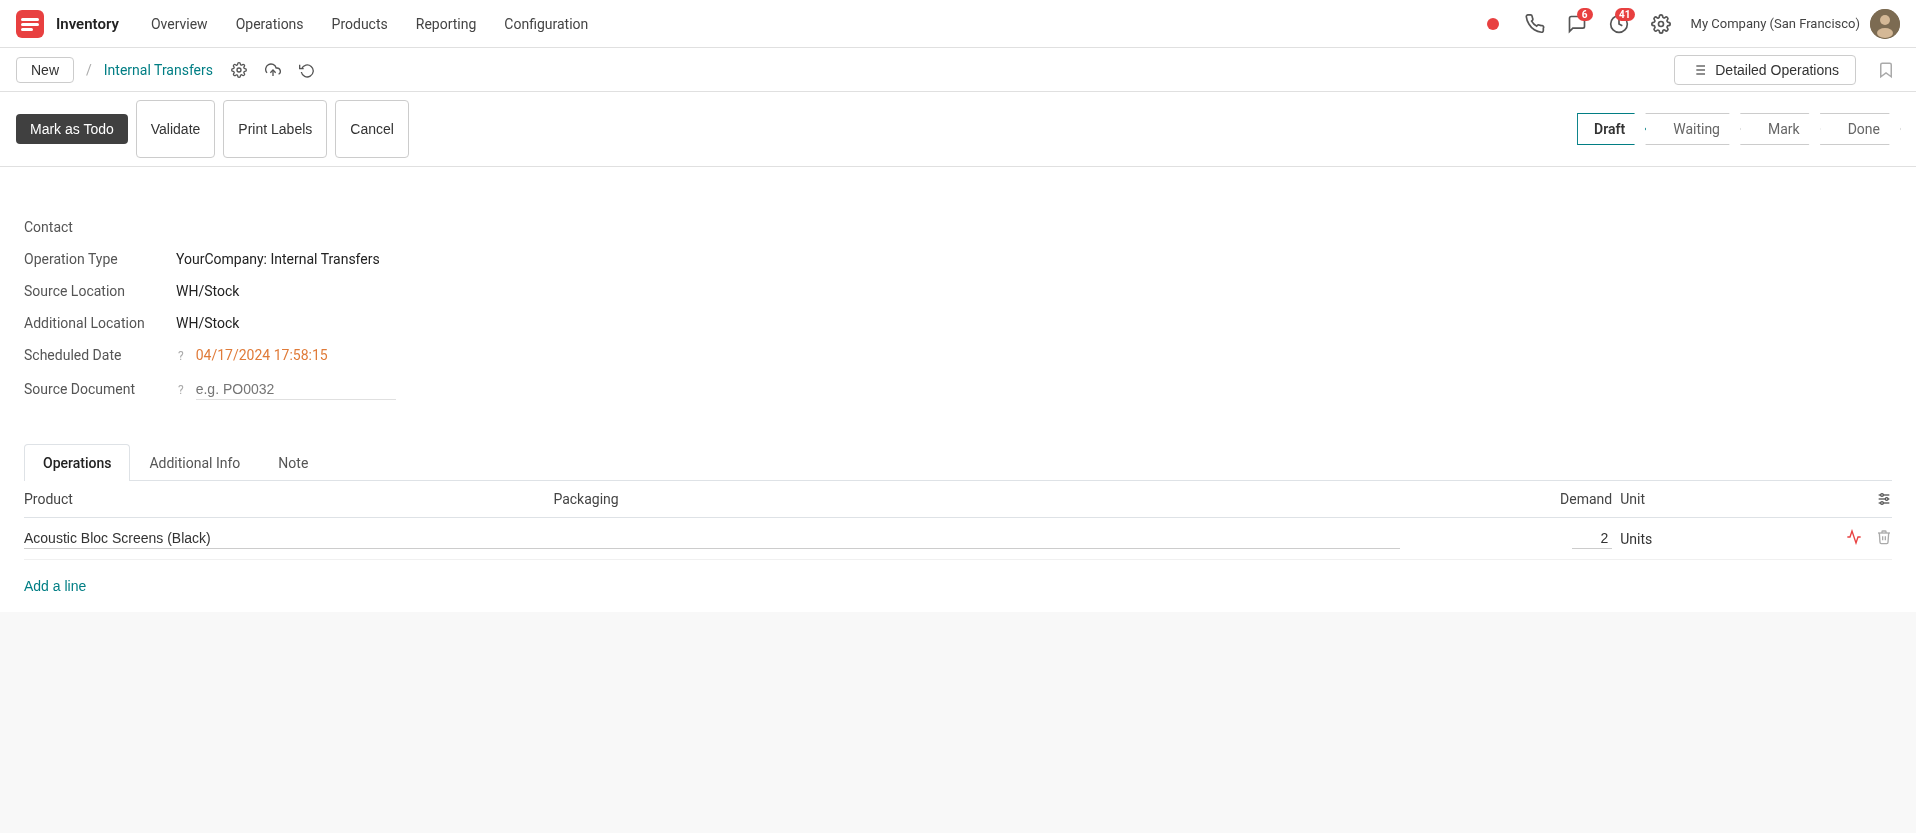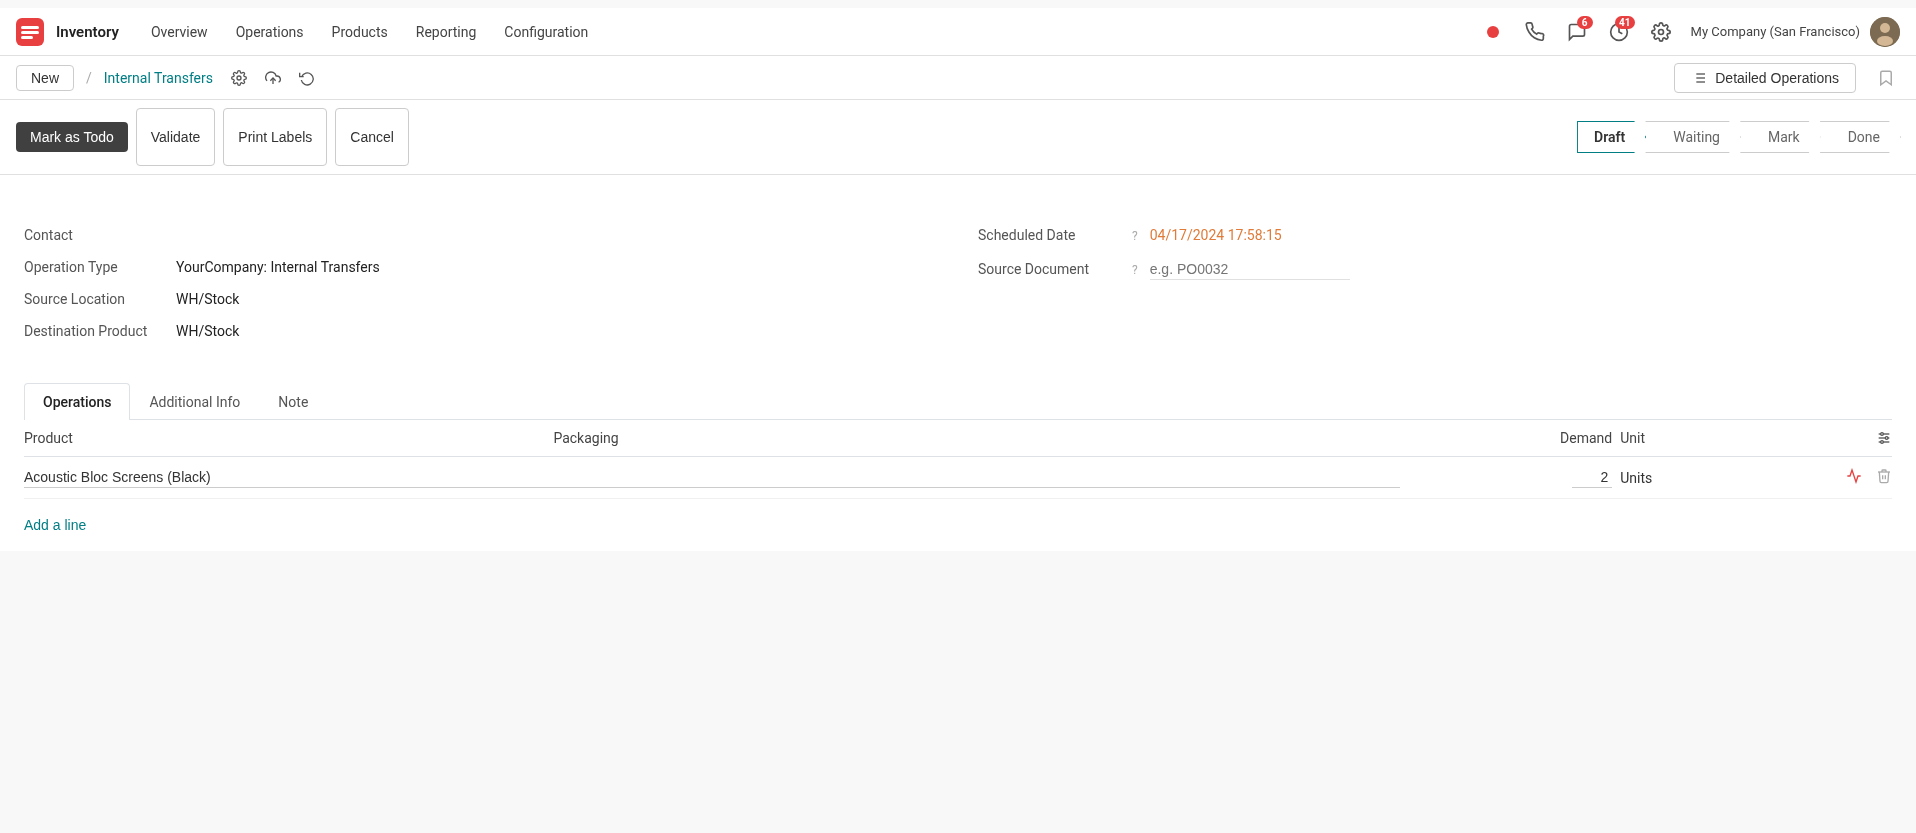--- a/index.html
+++ b/index.html
@@ -1,21 +1,21 @@
 <!DOCTYPE html>
 <html><head>
   <meta charset="utf-8">
   <style>
     * { box-sizing: border-box; margin: 0; padding: 0; }
     body { font-family: -apple-system, BlinkMacSystemFont, 'Segoe UI', Roboto, sans-serif; font-size: 14px; background: #f8f8f8; color: #333; }
 
     
     .top-nav {
       display: flex; align-items: center; background: #fff; border-bottom: 1px solid #e0e0e0;
-      padding: 0 16px; height: 48px; gap: 4px; margin-top: 8px;
+      padding: 0 16px; height: 48px; gap: 4px;
     }
     .nav-logo { width: 28px; height: 28px; margin-right: 8px; }
     .nav-logo svg { width: 28px; height: 28px; }
     .nav-app-name { font-weight: 600; font-size: 15px; margin-right: 16px; color: #222; }
     .nav-item { padding: 6px 12px; border-radius: 4px; cursor: pointer; font-size: 14px; color: #444; }
     .nav-spacer { flex: 1; }
     .nav-icons { display: flex; align-items: center; gap: 10px; }
     .nav-icon-btn { position: relative; cursor: pointer; display: flex; align-items: center; justify-content: center; width: 32px; height: 32px; border-radius: 50%; }
     .badge {
       position: absolute; top: 0; right: 0;
@@ -62,21 +62,21 @@
     .status-step.active {
       background: #fff; color: #333; font-weight: 600;
       border-color: #017e84; z-index: 1;
     }
     .status-step.active::after { content: ''; position: absolute; right: -13px; top: 0; width: 0; height: 0; }
 
     
     .main-content { background: #fff; margin: 0; padding: 24px 24px 0 24px; }
 
     
-    .form-section { display: grid; grid-template-columns: 1fr 1fr; gap: 0 40px; padding: 20px 0; }
+    .form-section { display: grid; grid-template-columns: 1fr; gap: 0 40px; padding: 20px 0; }
     .form-row { display: flex; align-items: baseline; padding: 8px 0; gap: 12px; }
     .form-label { min-width: 140px; color: #555; font-size: 14px; }
     .form-value { color: #222; font-size: 14px; }
     .form-value-muted { color: #aaa; font-size: 14px; }
     .form-value-orange { color: #e07b39; font-size: 14px; }
     .form-help { color: #aaa; font-size: 12px; margin-left: 2px; }
 
     
     .tabs-bar { display: flex; border-bottom: 1px solid #dee2e6; margin-top: 16px; }
     .tab {
@@ -239,21 +239,21 @@
       </div>
       <div class="form-row">
         <span class="form-label">Operation Type</span>
         <span class="form-value">YourCompany: Internal Transfers</span>
       </div>
       <div class="form-row">
         <span class="form-label">Source Location</span>
         <span class="form-value">WH/Stock</span>
       </div>
       <div class="form-row">
-        <span class="form-label">Destination Product</span>
+        <span class="form-label">Additional Location</span>
         <span class="form-value">WH/Stock</span>
       </div>
     </div>
 
     <div>
       <div class="form-row">
         <span class="form-label">Scheduled Date</span>
         <span class="form-help">?</span>
         <span class="form-value-orange">04/17/2024 17:58:15</span>
       </div>

